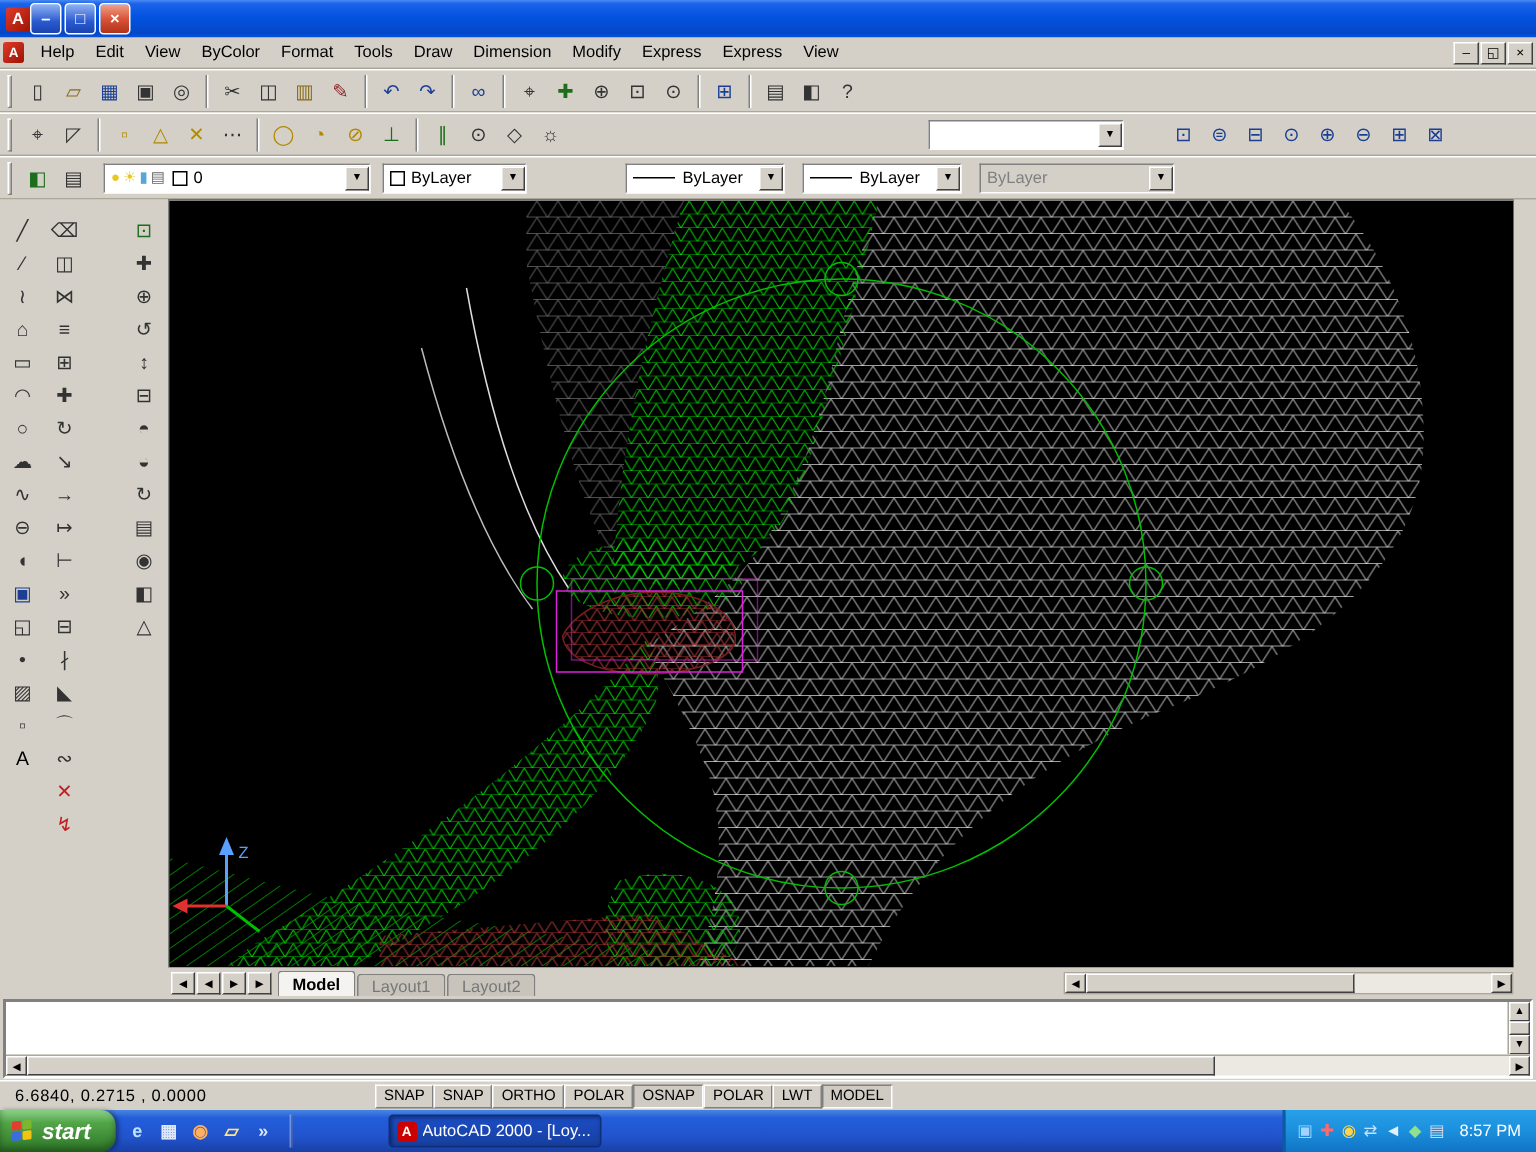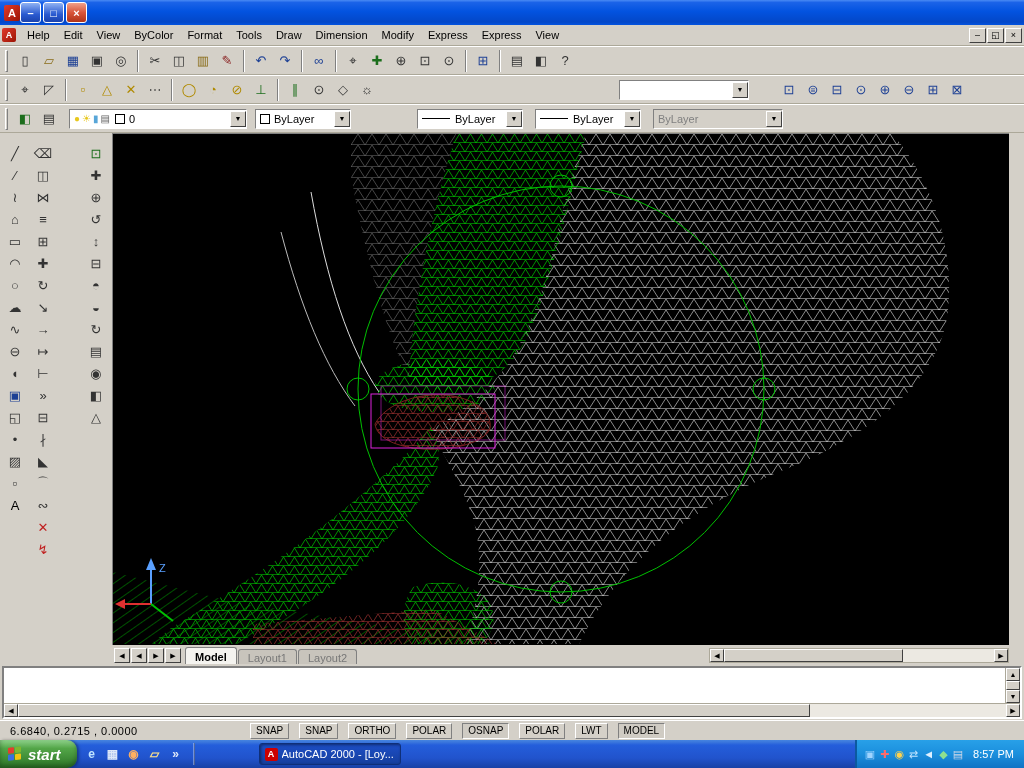--- a/index.html
+++ b/index.html
@@ -80,21 +80,21 @@
   .vscroll{width:15px;background:#ece9e2;border-left:1px solid #aca899;display:flex;flex-direction:column;}
   .vscroll .sbtn{width:100%;height:13px;}
   .vthumb{flex:1;margin:0;background:#d4d0c8;border:1px solid;border-color:#fff #404040 #404040 #fff;}
   .cmd-hscroll{height:14px;display:flex;background:#ece9e2;border-top:1px solid #aca899;}
   .cmd-hscroll .hthumb{flex:0 0 78%;}
 
   
   .statusbar{position:absolute;left:0;top:720px;width:1024px;height:20px;background:#d4d0c8;border-top:1px solid #fff;
     display:flex;align-items:center;}
   .coords{flex:0 0 250px;padding-left:10px;font-size:11px;letter-spacing:.5px;}
-  .toggles{display:flex;gap:10px;}
+  .toggles{display:flex;gap:0;}
   .toggle{height:16px;padding:0 5px;border:1px solid;border-color:#fff #808080 #808080 #fff;font-size:10px;display:flex;align-items:center;}
   .toggle.pressed{border-color:#808080 #fff #fff #808080;background:#cfcbc3;}
 
   
   .taskbar{position:absolute;left:0;top:740px;width:1024px;height:28px;display:flex;align-items:center;
     background:linear-gradient(180deg,#4584e0 0%,#3a76dd 8%,#245edb 18%,#2153cc 65%,#1941a5 100%);}
   .start{height:28px;padding:0 16px 0 8px;border-radius:0 10px 10px 0;display:flex;align-items:center;gap:5px;flex:0 0 auto;
     background:linear-gradient(180deg,#8ed18a 0%,#53a648 30%,#3d8a35 70%,#2e7a28 100%);
     color:#fff;font-weight:bold;font-style:italic;font-size:15px;box-shadow:inset 0 -3px 5px rgba(0,0,0,.3),2px 0 3px rgba(0,0,0,.35);}
   .xpflag{width:15px;height:15px;display:grid;grid-template-columns:6px 6px;grid-template-rows:6px 6px;gap:1px;transform:skewY(-6deg);}

